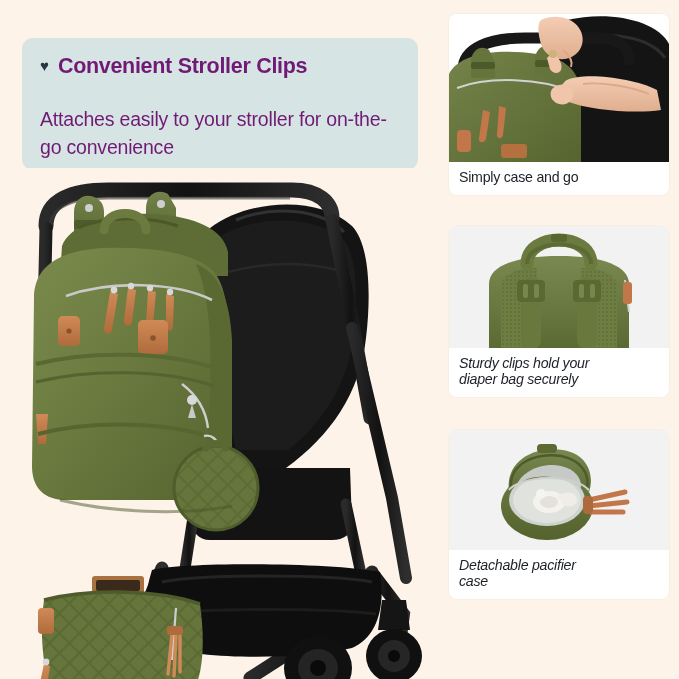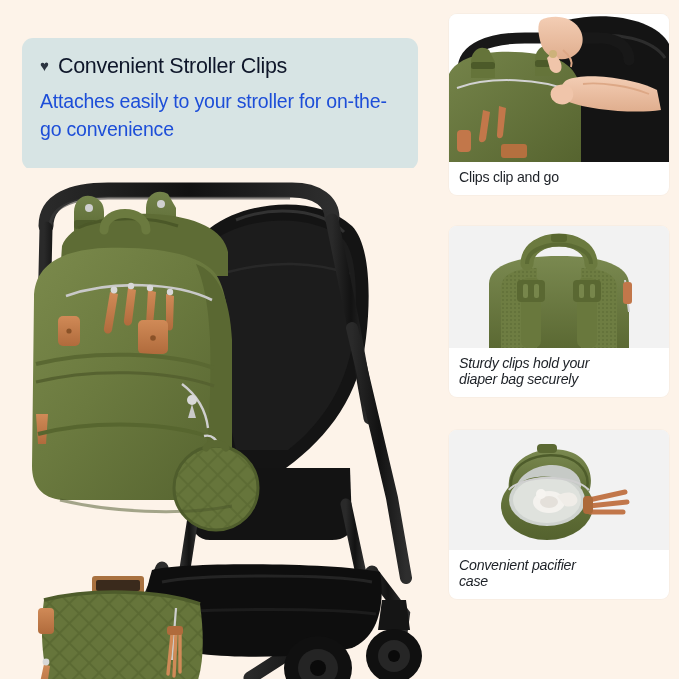--- a/index.html
+++ b/index.html
@@ -16,25 +16,25 @@
     position:absolute;left:22px;top:38px;width:396px;height:132px;
     background:#d7e4e4;border-radius:11px;
     box-sizing:border-box;padding:16px 20px 0 18px;
   }
   .callout-title-row{display:flex;align-items:center;gap:9px;}
   .heart-icon{
     display:inline-block;color:#2b3440;font-size:15px;line-height:1;
     transform:translateY(-1px);
   }
   .callout-title{
-    font-size:21.5px;font-weight:normal;color:#0f172a;letter-spacing:-0.3px;
+    font-size:21.5px;font-weight:bold;color:#701a75;letter-spacing:-0.3px;
     white-space:nowrap;
   }
   .callout-body{
-    margin-top:9px;font-size:19.5px;line-height:1.42;color:#1d4ed8;
+    margin-top:27px;font-size:19.5px;line-height:1.42;color:#701a75;
     letter-spacing:-0.2px;
   }
 
   
   .hero{position:absolute;left:0;top:168px;width:448px;height:511px;overflow:hidden;}
   .hero svg{display:block;}
 
   
   .cards{position:absolute;left:449px;top:14px;width:220px;}
   .card{
@@ -300,21 +300,21 @@
           <g>
             <path d="M118 66 C136 58 184 64 208 76 L212 96 C186 100 140 96 120 88
                      C110 84 110 70 118 66 Z" fill="url(#skinG)"></path>
             <path d="M104 74 C112 68 122 70 124 78 C126 86 118 92 110 90 C102 88 99 79 104 74 Z" fill="#f0c5aa"></path>
             <path d="M134 70 C152 68 180 72 200 80" stroke="#dda886" stroke-width="1.8" fill="none"></path>
           </g>
 
           <circle cx="104" cy="40" r="4" fill="#cdb27a"></circle>
         </svg>
       </div>
-      <div class="card-caption">Clips clip and go</div>
+      <div class="card-caption">Simply case and go</div>
     </div>
 
     <div class="card card2">
       <div class="card-photo" style="background:#f2f2f2;">
         <svg viewBox="0 0 220 122" xmlns="http://www.w3.org/2000/svg">
           <defs>
             <linearGradient id="c2bag" x1="0" y1="0" x2="0" y2="1">
               <stop offset="0" stop-color="#7a8950"></stop>
                 <stop offset="1" stop-color="#5b6933"></stop>
             </linearGradient>
@@ -391,18 +391,18 @@
 
           <rect x="88" y="14" width="20" height="9" rx="4" fill="#5b6933"></rect>
           <path d="M60 60 C64 54 82 48 98 48 C116 48 132 52 140 60" stroke="#cfcfcf" stroke-width="2" fill="none"></path>
 
           <g>
             <path d="M140 70 L176 62 M140 76 L178 72 M141 82 L174 82" stroke="#c2774a" stroke-width="5" stroke-linecap="round"></path>
             <rect x="134" y="66" width="10" height="18" rx="4" fill="#ad6a3a"></rect>
           </g>
         </svg>
       </div>
-      <div class="card-caption caption-2line">Convenient pacifier
+      <div class="card-caption caption-2line">Detachable pacifier
 case</div>
     </div>
 
   </div>
 </div>
 
 </body></html>

